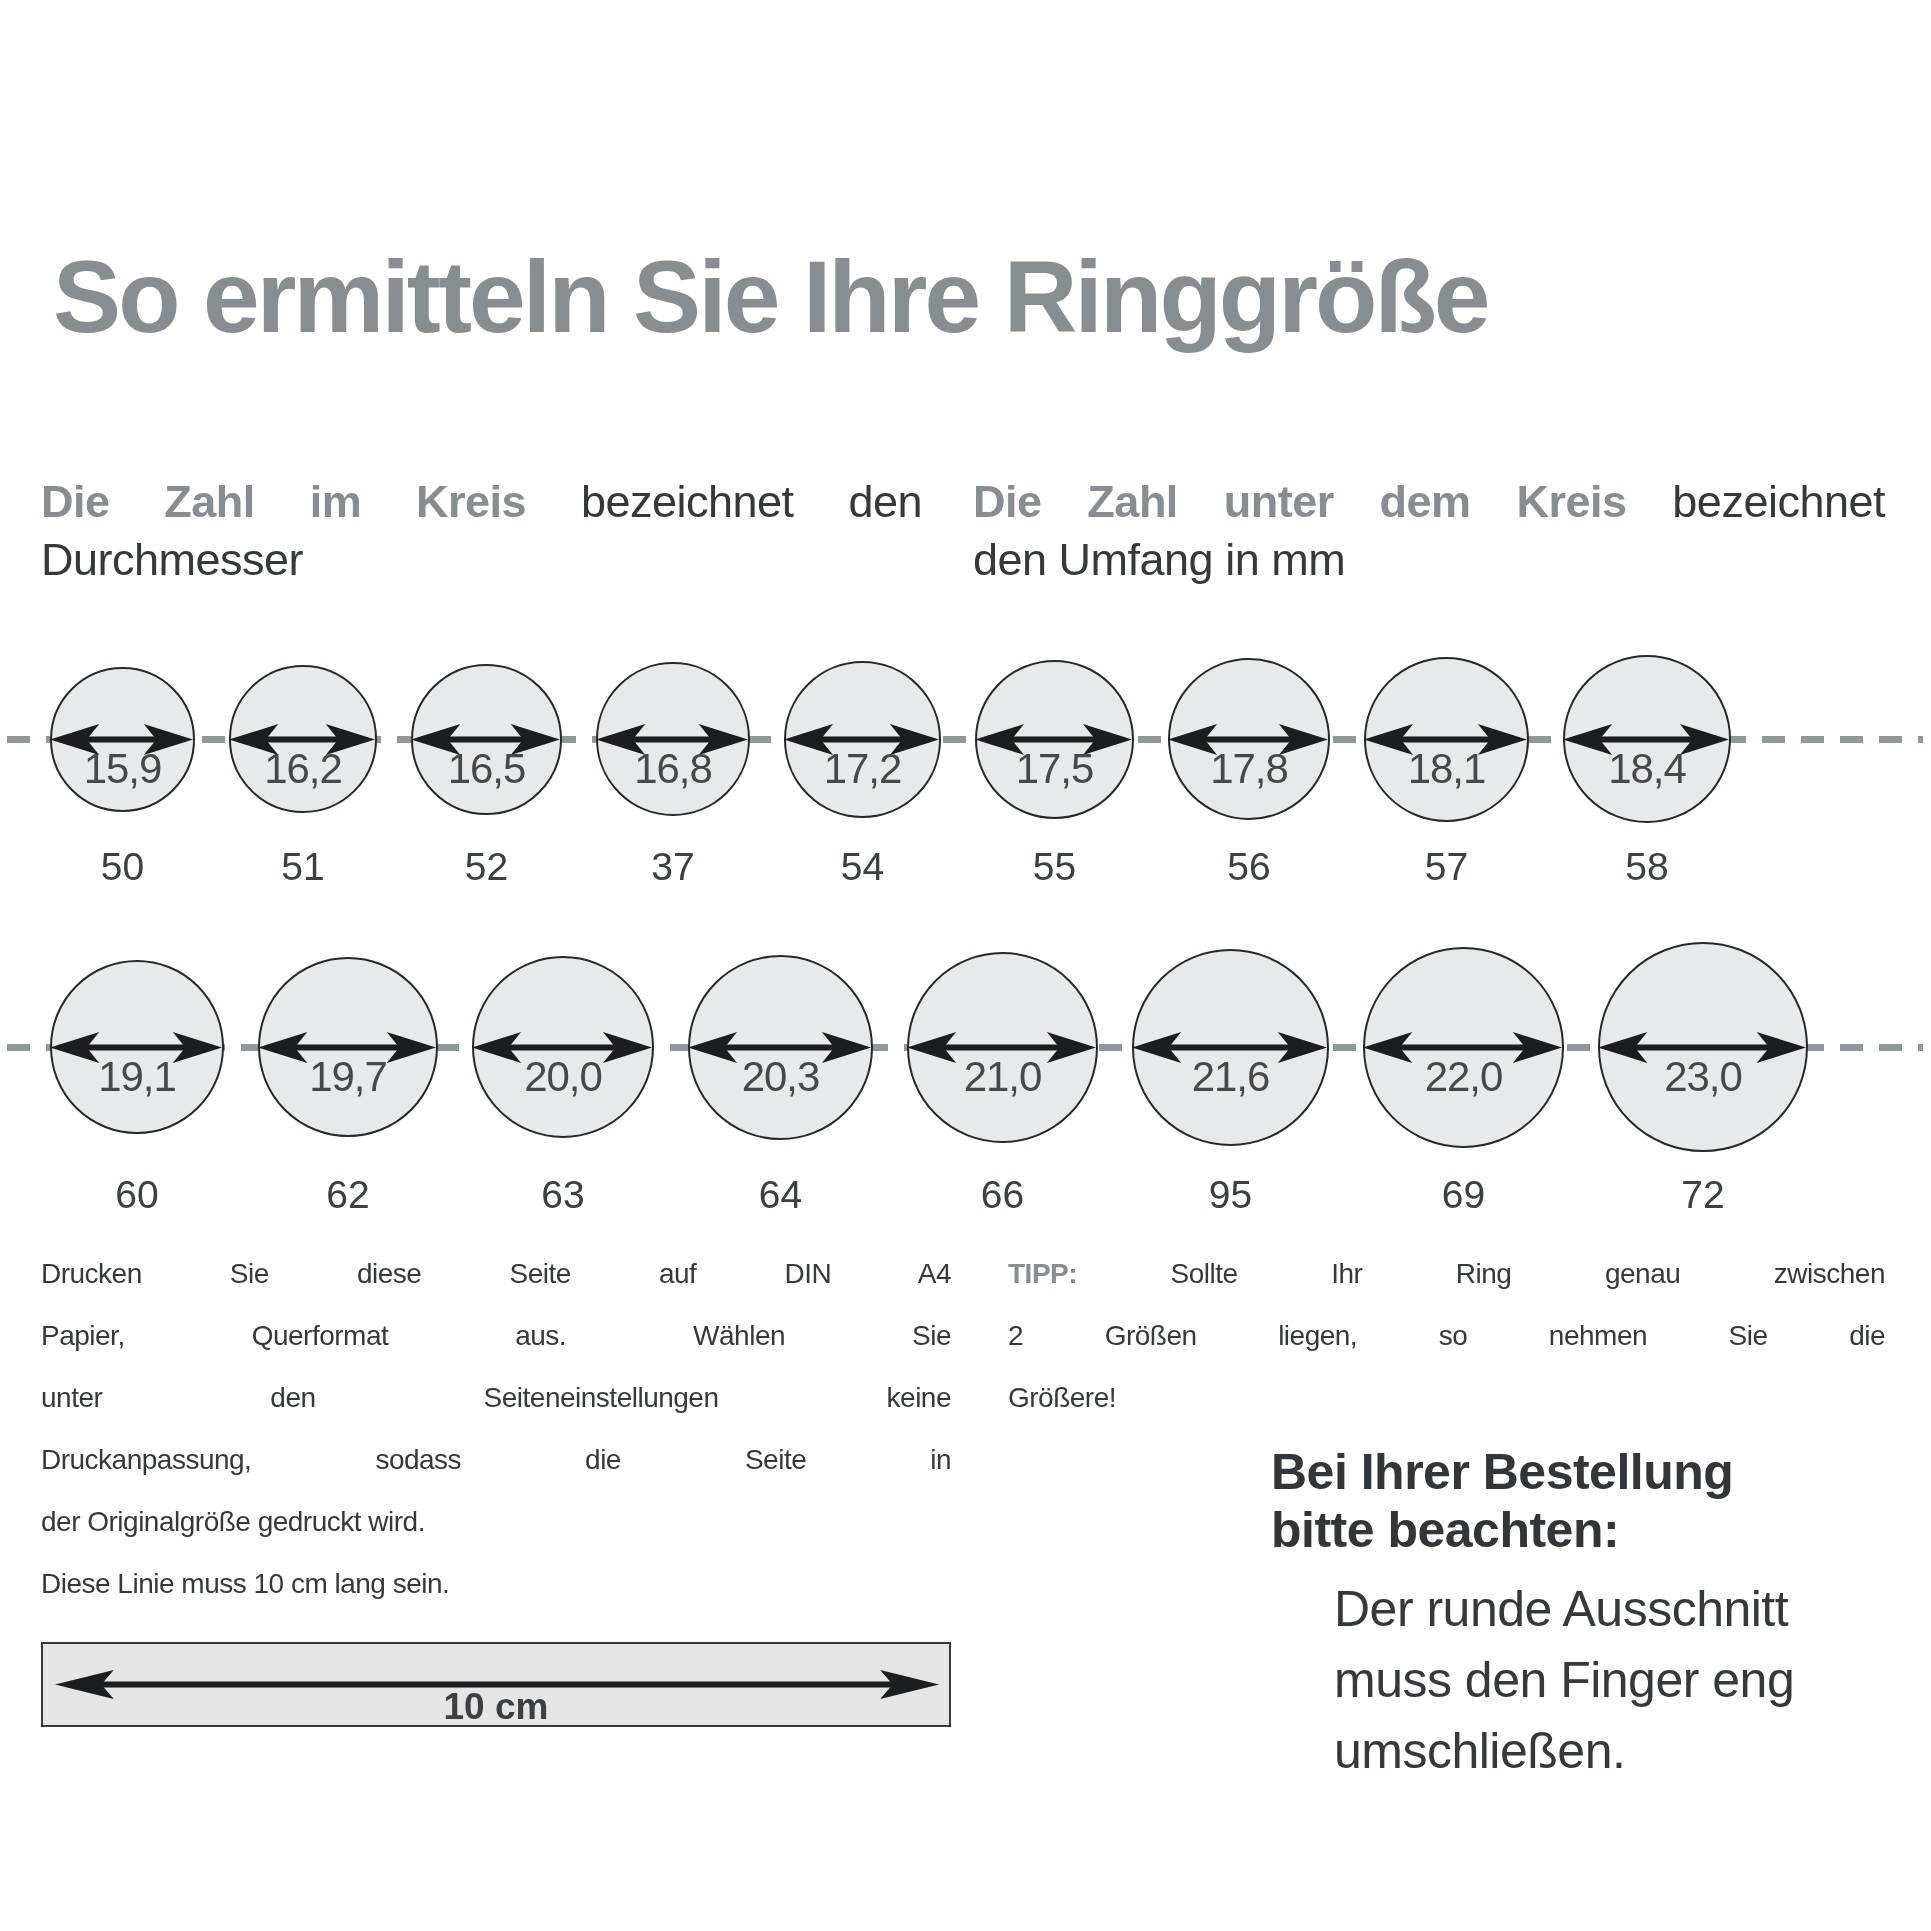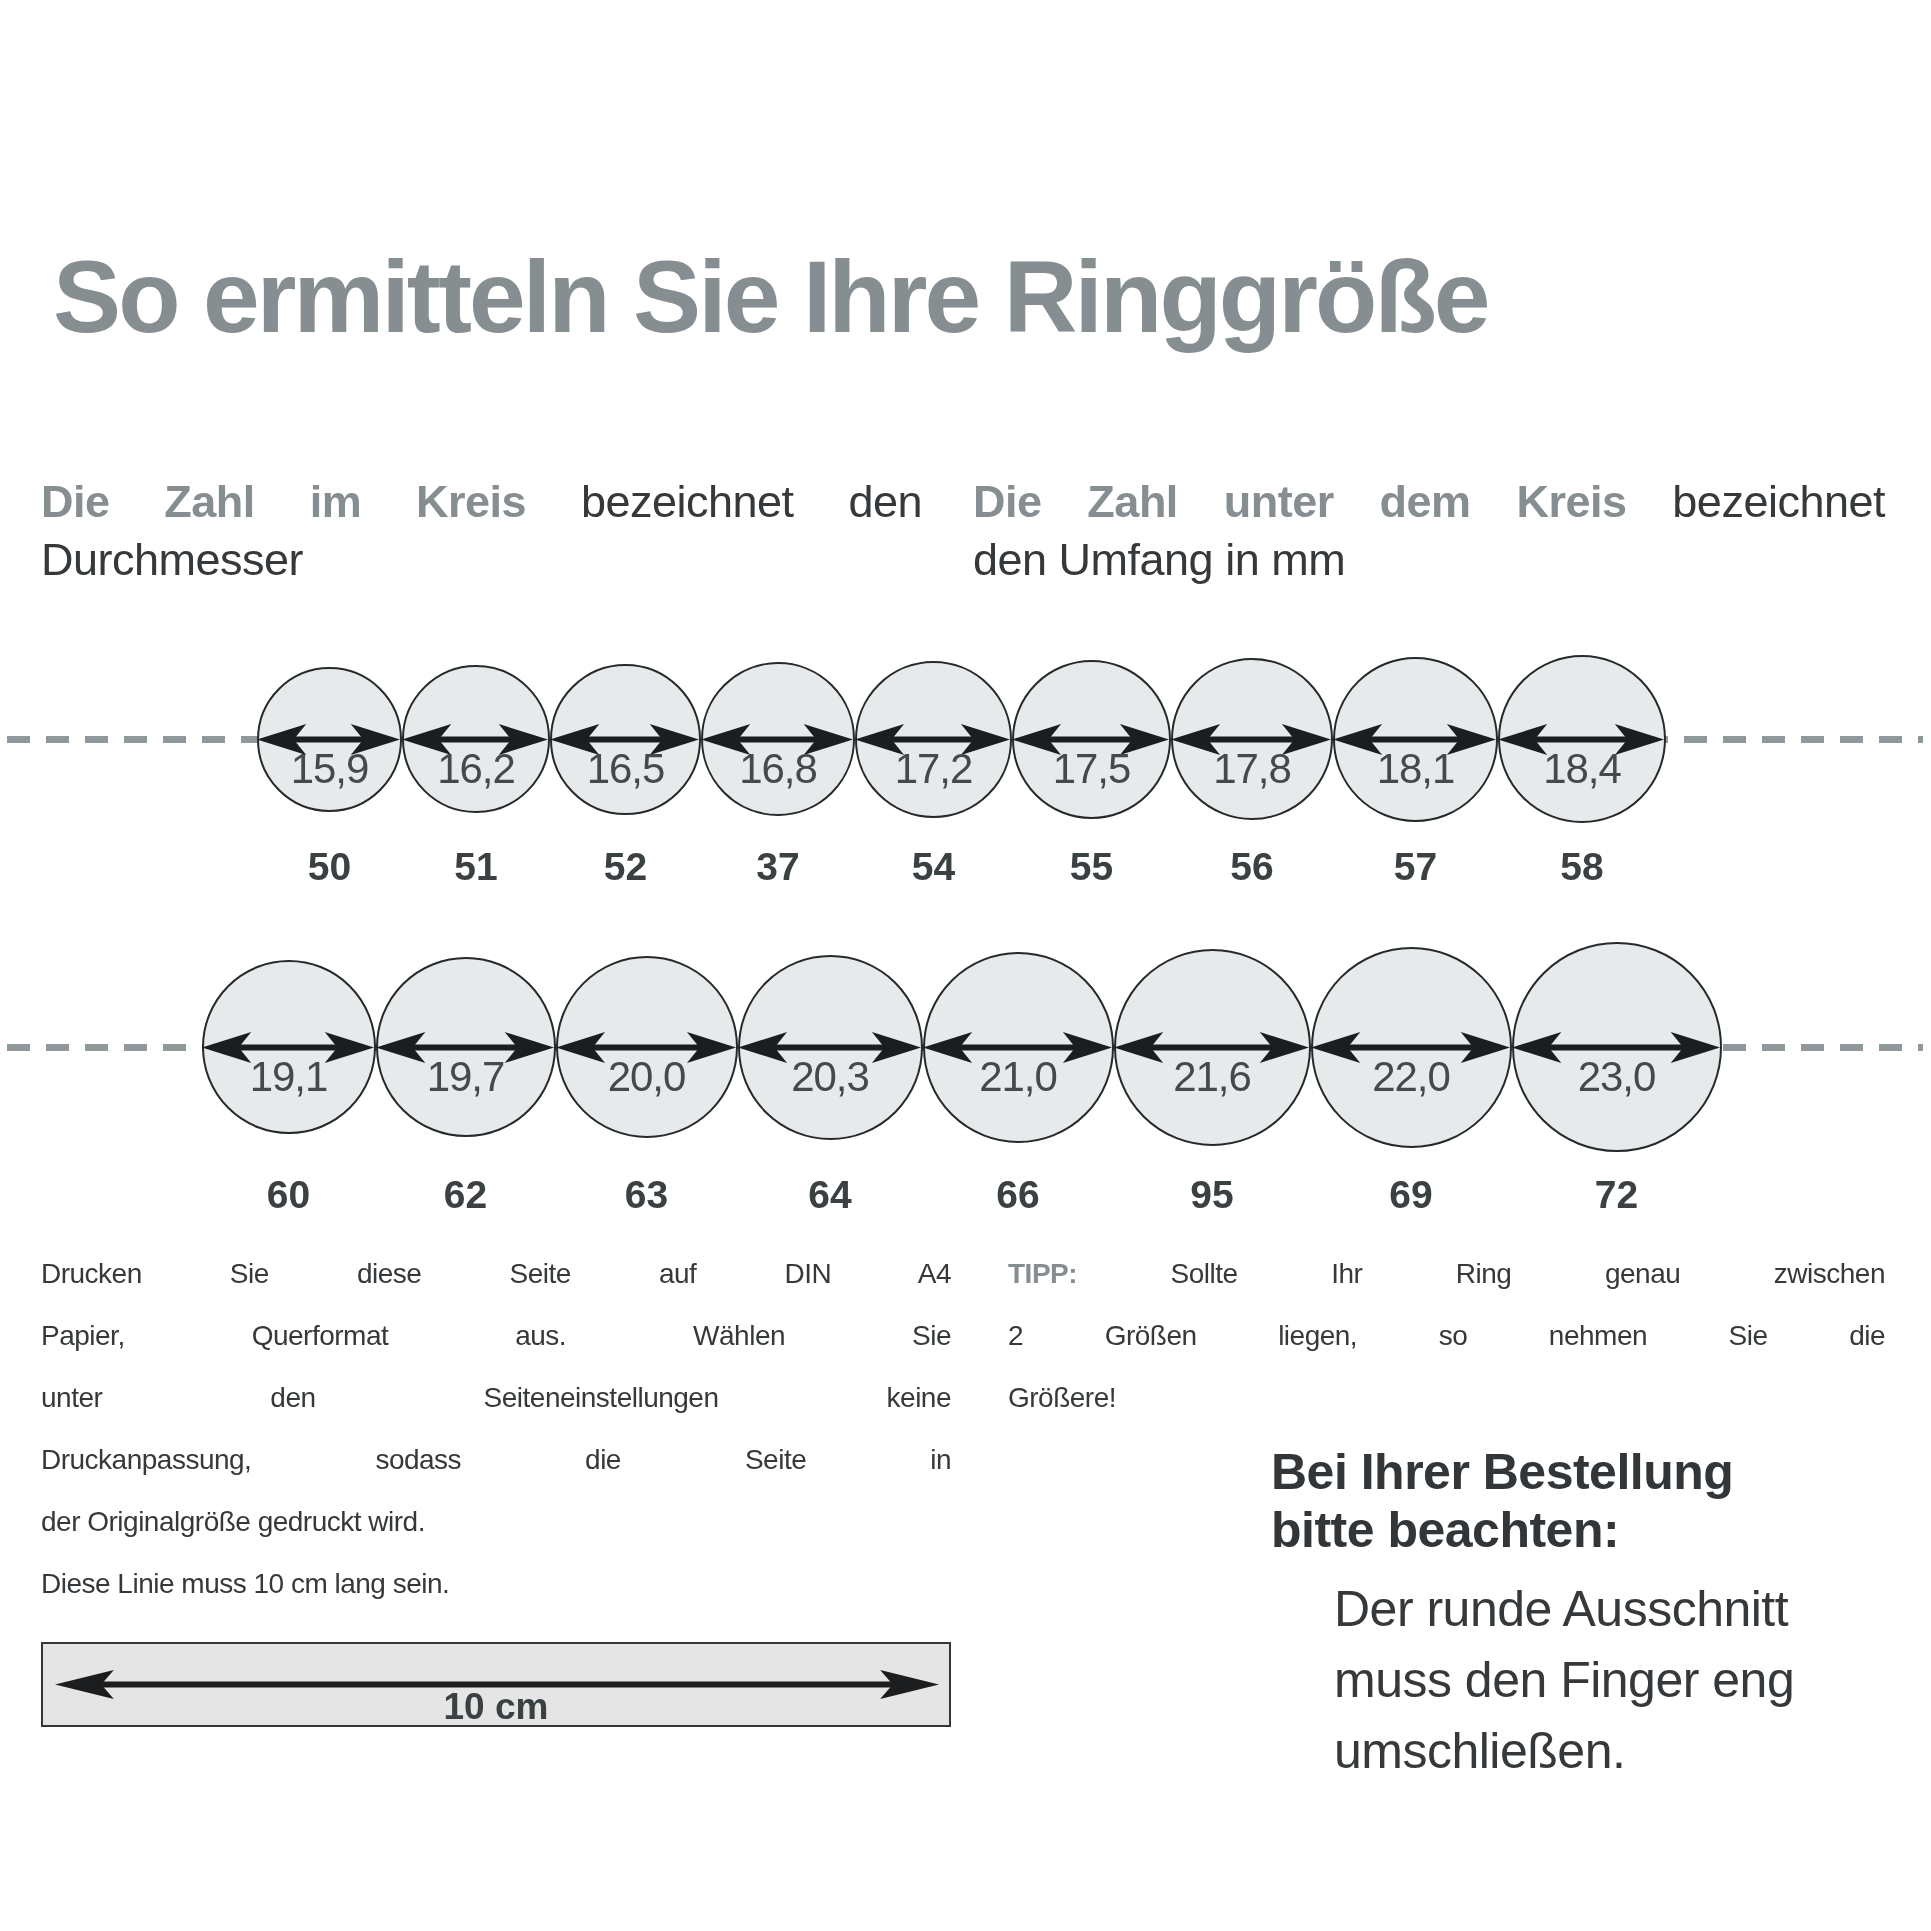--- a/index.html
+++ b/index.html
@@ -31,35 +31,35 @@
   .ring-row { position:absolute; left:50px; right:58px; }
   .ring-row.row1 { top:654px; }
   .ring-row.row2 { top:942px; }
   .dash-line {
     position:absolute; left:-43px; right:-50px; height:6.8px;
     background:repeating-linear-gradient(90deg,#8f989b 0 23px,transparent 23px 39px);
     z-index:0;
   }
   .row1 .dash-line { top:82px; }
   .row2 .dash-line { top:102px; }
-  .rings { position:relative; display:flex; justify-content:center; align-items:flex-start; z-index:1; }
+  .rings { position:relative; display:flex; justify-content:flex-start; align-items:flex-start; z-index:1;gap:34px; }
   .ring { display:flex; flex-direction:column; align-items:center; }
   .zone { display:flex; align-items:center; }
   .row1 .zone { height:170px; }
   .row2 .zone { height:210px; }
   .circle {
     position:relative; border-radius:50%;
     background:#e7eaeb; border:2.9px solid #26292b;
   }
   .circle svg { position:absolute; left:-2.9px; top:calc(50% - 17.4px); }
   .dia {
     position:absolute; left:-2.9px; top:calc(50% + 5.8px); width:calc(100% + 5.8px);
     text-align:center; font-size:42px; color:#45494c; letter-spacing:-1px;
   }
-  .circ { margin-top:21px; font-size:39px; font-weight:bold; color:#3b4043; }
+  .circ { margin-top:21px; font-size:39px; font-weight:normal; color:#3b4043; }
 
   
   .bottom { position:absolute; top:1243px; left:41px; right:46px; display:flex; justify-content:space-between; }
   .bottom-left { width:910px; }
   .bottom-right { width:877px; }
   .para { font-size:28px; line-height:62px; letter-spacing:-0.5px; color:#36393b; }
 
   
   .ruler {
     position:relative; margin-top:27px; width:910px; height:85px;

